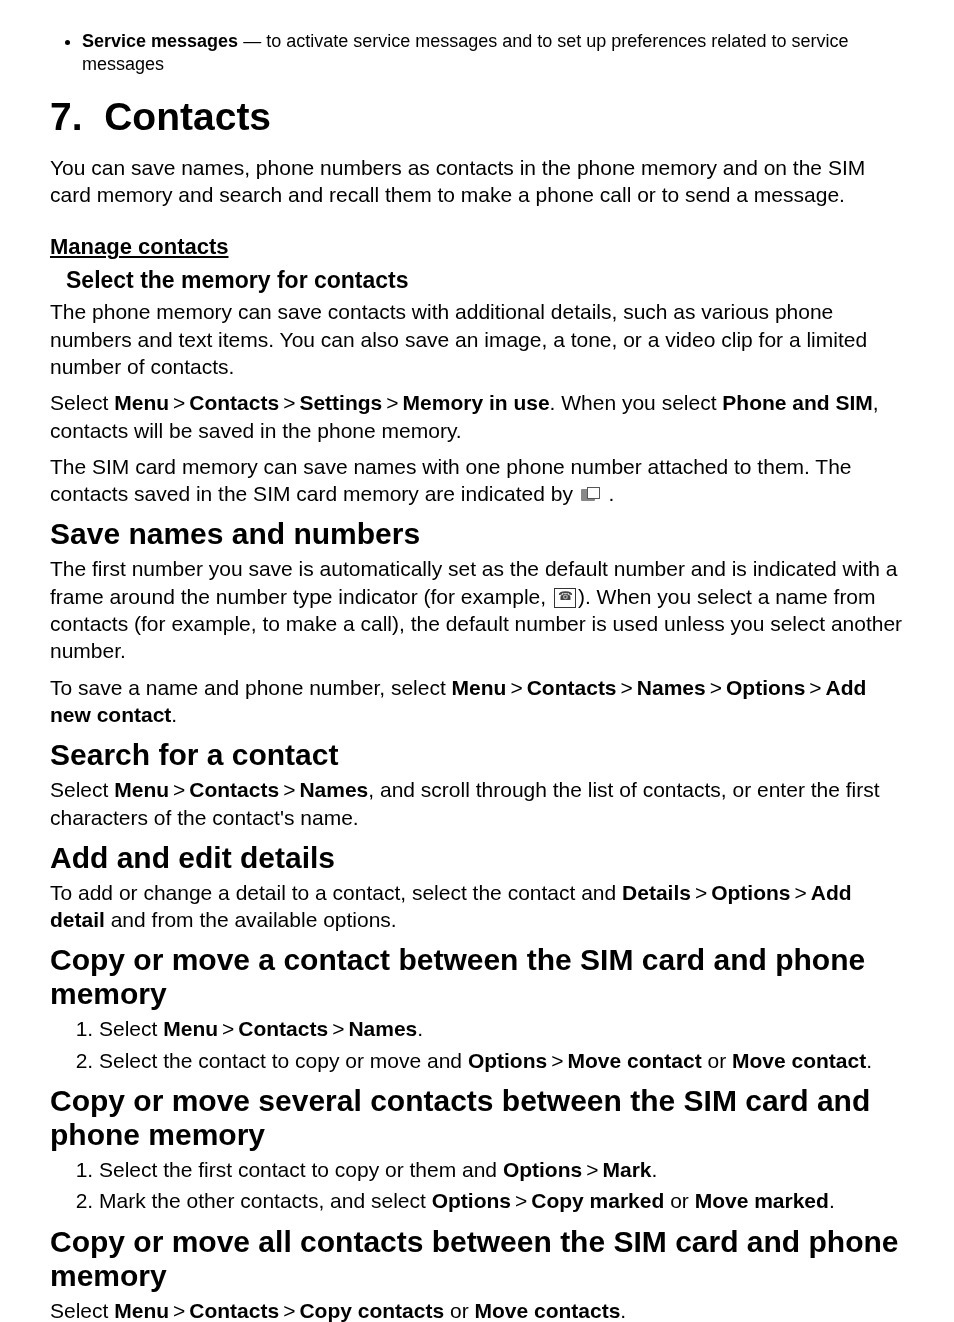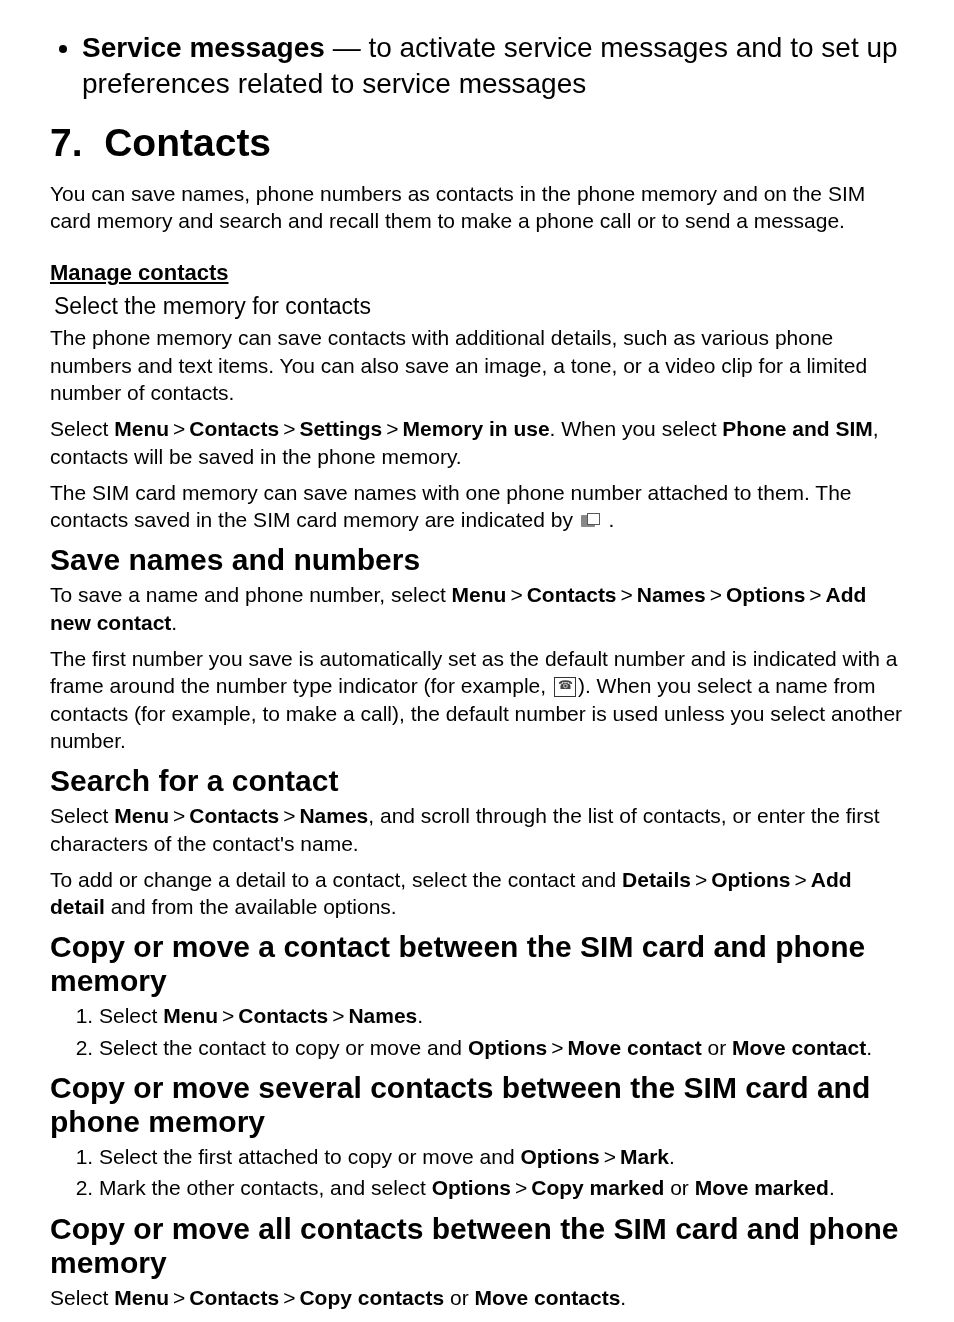--- a/index.html
+++ b/index.html
@@ -15,38 +15,38 @@
   }
   .content {
     flex: 1;
   }
   .bullet-list {
     list-style: disc;
     padding-left: 32px;
     margin: 0 0 18px 0;
   }
   .bullet-list li {
-    font-size: 28px;
+    font-size: 18px;
     line-height: 1.3;
   }
   h1 {
     font-size: 39px;
     margin: 10px 0 15px 0;
     font-weight: bold;
   }
   h2 {
     font-size: 22px;
     margin: 26px 0 -1px 0;
     font-weight: bold;
     text-decoration: underline;
   }
   h3 {
     font-size: 23px;
-    margin: 8px 0 4px 4px;
-    font-weight: normal;
+    margin: 8px 0 4px 16px;
+    font-weight: bold;
   }
   h4 {
     font-size: 30px;
     margin: 10px 0 4px 0;
     font-weight: bold;
   }
   p {
     font-size: 21px;
     line-height: 1.3;
     margin: 0 0 9px 0;
@@ -141,49 +141,50 @@
   <p>The phone memory can save contacts with additional details, such as various phone numbers and text items. You can also save an image, a tone, or a video clip for a limited number of contacts.</p>
   <p>
     <span>Select </span><strong>Menu</strong><span class="chev">&gt;</span><strong>Contacts</strong><span class="chev">&gt;</span><strong>Settings</strong><span class="chev">&gt;</span><strong>Memory in use</strong><span>. When you select </span><strong>Phone and SIM</strong><span>, contacts will be saved in the phone memory.</span>
   </p>
   <p>
     <span>The SIM card memory can save names with one phone number attached to them. The contacts saved in the SIM card memory are indicated by </span><span class="icon-card"></span><span> .</span>
   </p>
 
   <h4>Save names and numbers</h4>
   <p>
-    <span>To save a name and phone number, select </span><strong>Menu</strong><span class="chev">&gt;</span><strong>Contacts</strong><span class="chev">&gt;</span><strong>Names</strong><span class="chev">&gt;</span><strong>Options</strong><span class="chev">&gt;</span><strong>Add new contact</strong><span>.</span>
+    <span>The first number you save is automatically set as the default number and is indicated with a frame around the number type indicator (for example, </span><span class="icon-phone-type"></span><span>). When you select a name from contacts (for example, to make a call), the default number is used unless you select another number.</span>
   </p>
   <p>
-    <span>The first number you save is automatically set as the default number and is indicated with a frame around the number type indicator (for example, </span><span class="icon-phone-type"></span><span>). When you select a name from contacts (for example, to make a call), the default number is used unless you select another number.</span>
+    <span>To save a name and phone number, select </span><strong>Menu</strong><span class="chev">&gt;</span><strong>Contacts</strong><span class="chev">&gt;</span><strong>Names</strong><span class="chev">&gt;</span><strong>Options</strong><span class="chev">&gt;</span><strong>Add new contact</strong><span>.</span>
   </p>
 
   <h4>Search for a contact</h4>
   <p>
     <span>Select </span><strong>Menu</strong><span class="chev">&gt;</span><strong>Contacts</strong><span class="chev">&gt;</span><strong>Names</strong><span>, and scroll through the list of contacts, or enter the first characters of the contact's name.</span>
   </p>
 
+  <h4>Add and edit details</h4>
   <p>
     <span>To add or change a detail to a contact, select the contact and </span><strong>Details</strong><span class="chev">&gt;</span><strong>Options</strong><span class="chev">&gt;</span><strong>Add detail</strong><span> and from the available options.</span>
   </p>
 
   <h4>Copy or move a contact between the SIM card and phone memory</h4>
   <ol class="ol">
     <li>
       <span>Select </span><strong>Menu</strong><span class="chev">&gt;</span><strong>Contacts</strong><span class="chev">&gt;</span><strong>Names</strong><span>.</span>
     </li>
     <li>
       <span>Select the contact to copy or move and </span><strong>Options</strong><span class="chev">&gt;</span><strong>Move contact</strong><span> or </span><strong>Move contact</strong><span>.</span>
     </li>
   </ol>
 
   <h4>Copy or move several contacts between the SIM card and phone memory</h4>
   <ol class="ol">
     <li>
-      <span>Select the first attached to copy or move and </span><strong>Options</strong><span class="chev">&gt;</span><strong>Mark</strong><span>.</span>
+      <span>Select the first contact to copy or them and </span><strong>Options</strong><span class="chev">&gt;</span><strong>Mark</strong><span>.</span>
     </li>
     <li>
       <span>Mark the other contacts, and select </span><strong>Options</strong><span class="chev">&gt;</span><strong>Copy marked</strong><span> or </span><strong>Move marked</strong><span>.</span>
     </li>
   </ol>
 
   <h4>Copy or move all contacts between the SIM card and phone memory</h4>
   <p>
     <span>Select </span><strong>Menu</strong><span class="chev">&gt;</span><strong>Contacts</strong><span class="chev">&gt;</span><strong>Copy contacts</strong><span> or </span><strong>Move contacts</strong><span>.</span>
   </p>

